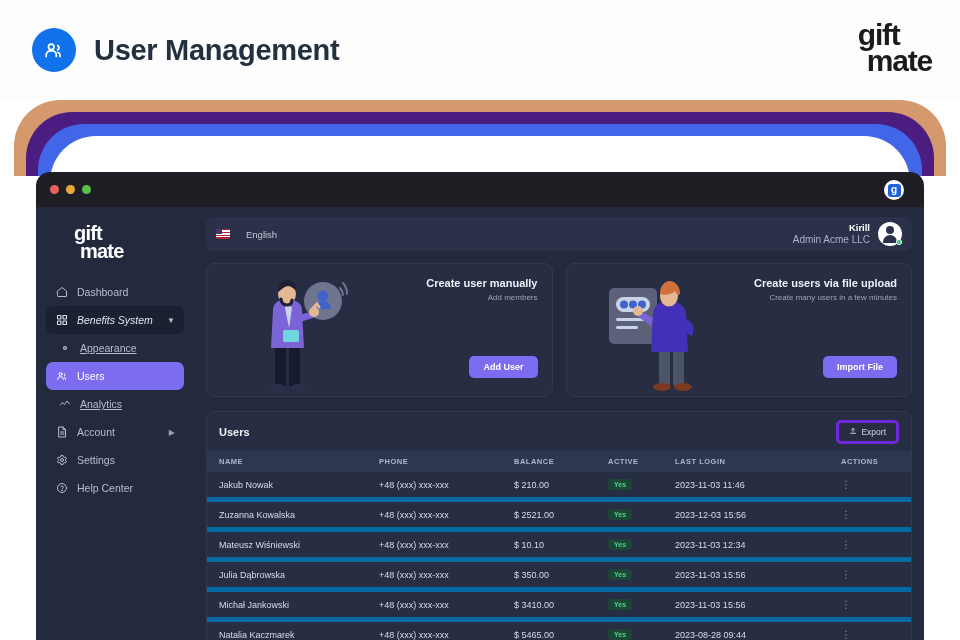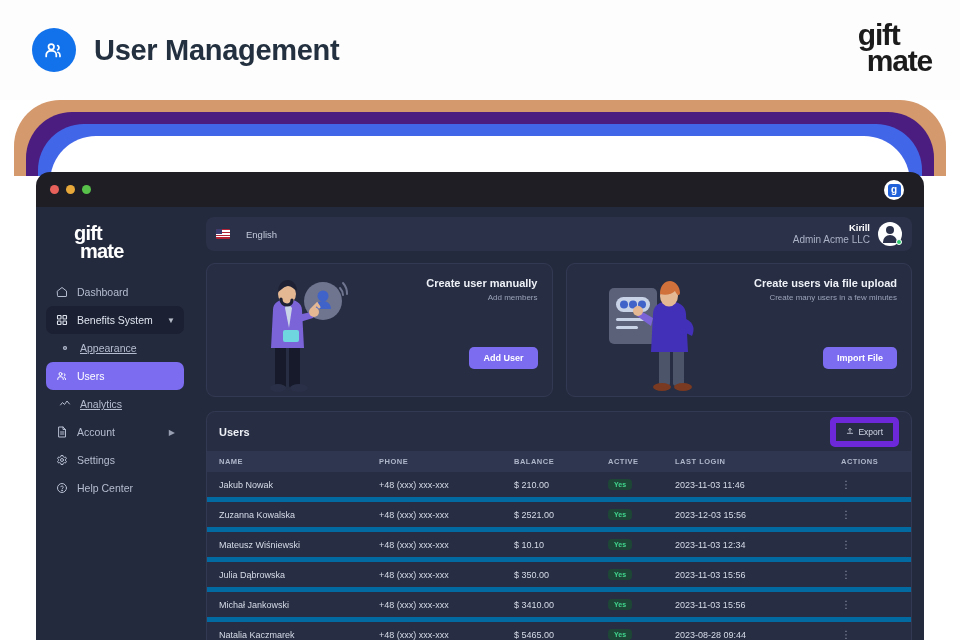--- a/index.html
+++ b/index.html
@@ -87,21 +87,21 @@
   .side-logo .g1 { font-size: 20px; letter-spacing: -0.8px; display:block; }
   .side-logo .g2 { font-size: 20px; letter-spacing: -0.8px; display:block; margin-left: 6px;}
   .nav-item {
     display: flex; align-items: center; gap: 9px;
     height: 28px; margin: 0 10px; padding: 0 9px;
     border-radius: 7px;
     color: #b5bdd1; font-size: 10.5px;
     cursor: pointer; position: relative;
   }
   .nav-item .ni-icon { width: 13px; height: 13px; flex: 0 0 13px; display:flex; align-items:center; justify-content:center; }
-  .nav-item.expanded { background: #1b2032; color: #dfe4ef; }
+  .nav-item.expanded { background: #1b2032; color: #dfe4ef; font-style: italic; }
   .nav-item.active { background: #7c6cf0; color: #ffffff; }
   .nav-item .chev { margin-left: auto; font-size: 8px; opacity: .8; }
   .nav-item.sub { padding-left: 12px; text-decoration: underline; }
 
   
   .main { flex: 1; padding: 10px 12px 0 12px; overflow: hidden; }
 
   .topbar {
     height: 34px; background: #2b3149; border-radius: 8px;
     display: flex; align-items: center; padding: 0 10px;
@@ -130,40 +130,40 @@
   .cards { display: flex; gap: 13px; margin-bottom: 14px; }
   .card {
     flex: 1; height: 134px; background: #272d42;
     border: 1px solid #323a53; border-radius: 9px;
     position: relative; overflow: hidden;
   }
   .card-txt { position: absolute; right: 14px; top: 13px; text-align: right; }
   .card-title { color: #eef1f7; font-size: 11px; font-weight: bold; }
   .card-sub { color: #9aa3ba; font-size: 8px; margin-top: 4px; }
   .card-btn {
-    position: absolute; right: 14px; bottom: 27px;
+    position: absolute; right: 14px; bottom: 18px;
     background: #7c6cf0; color: #fff; border: none;
     border-radius: 5px; padding: 6px 14px;
     font-size: 9px; font-weight: bold; cursor: pointer;
     font-family: "Liberation Sans", sans-serif;
   }
   .illus { position: absolute; left: 40px; top: 10px; }
 
   
   .table-panel {
     background: #272d42; border: 1px solid #323a53;
     border-radius: 9px 9px 0 0; overflow: hidden;
   }
   .tp-head {
     height: 39px; display: flex; align-items: center; padding: 0 12px;
   }
   .tp-title { color: #eef1f7; font-size: 11px; font-weight: bold; }
   .export-btn {
     margin-left: auto; background: transparent; color: #d3d9e8;
-    border: 6px solid #6d28d9; border-radius: 5px;
+    border: 3px solid #6d28d9; border-radius: 5px;
     padding: 4px 10px; font-size: 8.5px; cursor: pointer;
     display: flex; align-items: center; gap: 4px;
     font-family: "Liberation Sans", sans-serif;
   }
   table { width: 100%; border-collapse: collapse; }
   thead tr { background: #2f3650; }
   th {
     text-align: left; color: #aeb6ca; font-size: 7.5px; font-weight: bold;
     letter-spacing: 0.5px; padding: 6px 0 6px 12px; text-transform: uppercase;
   }

